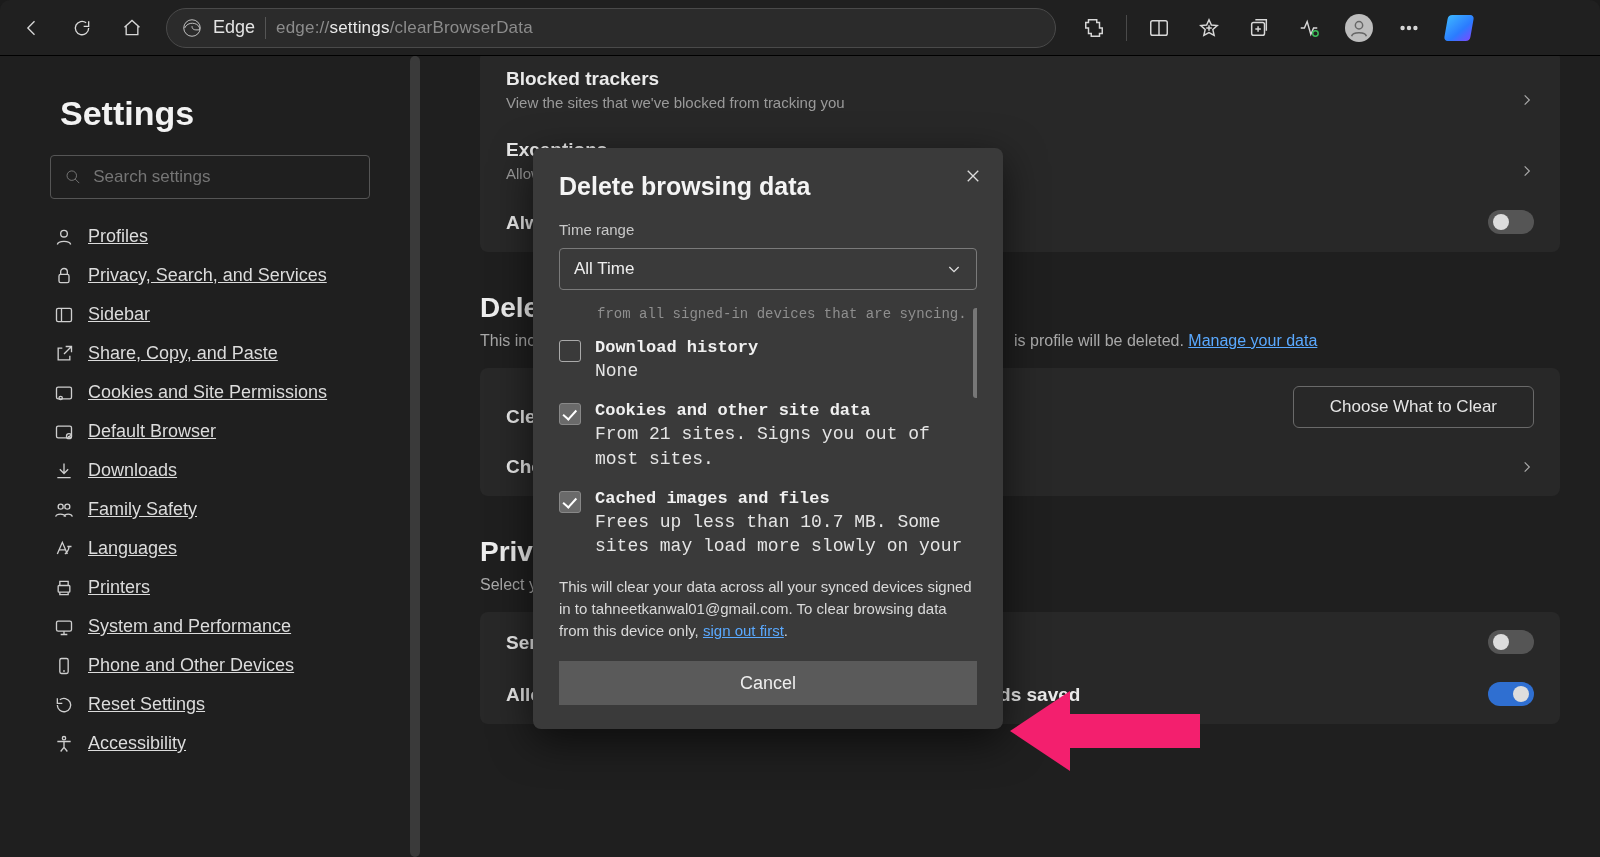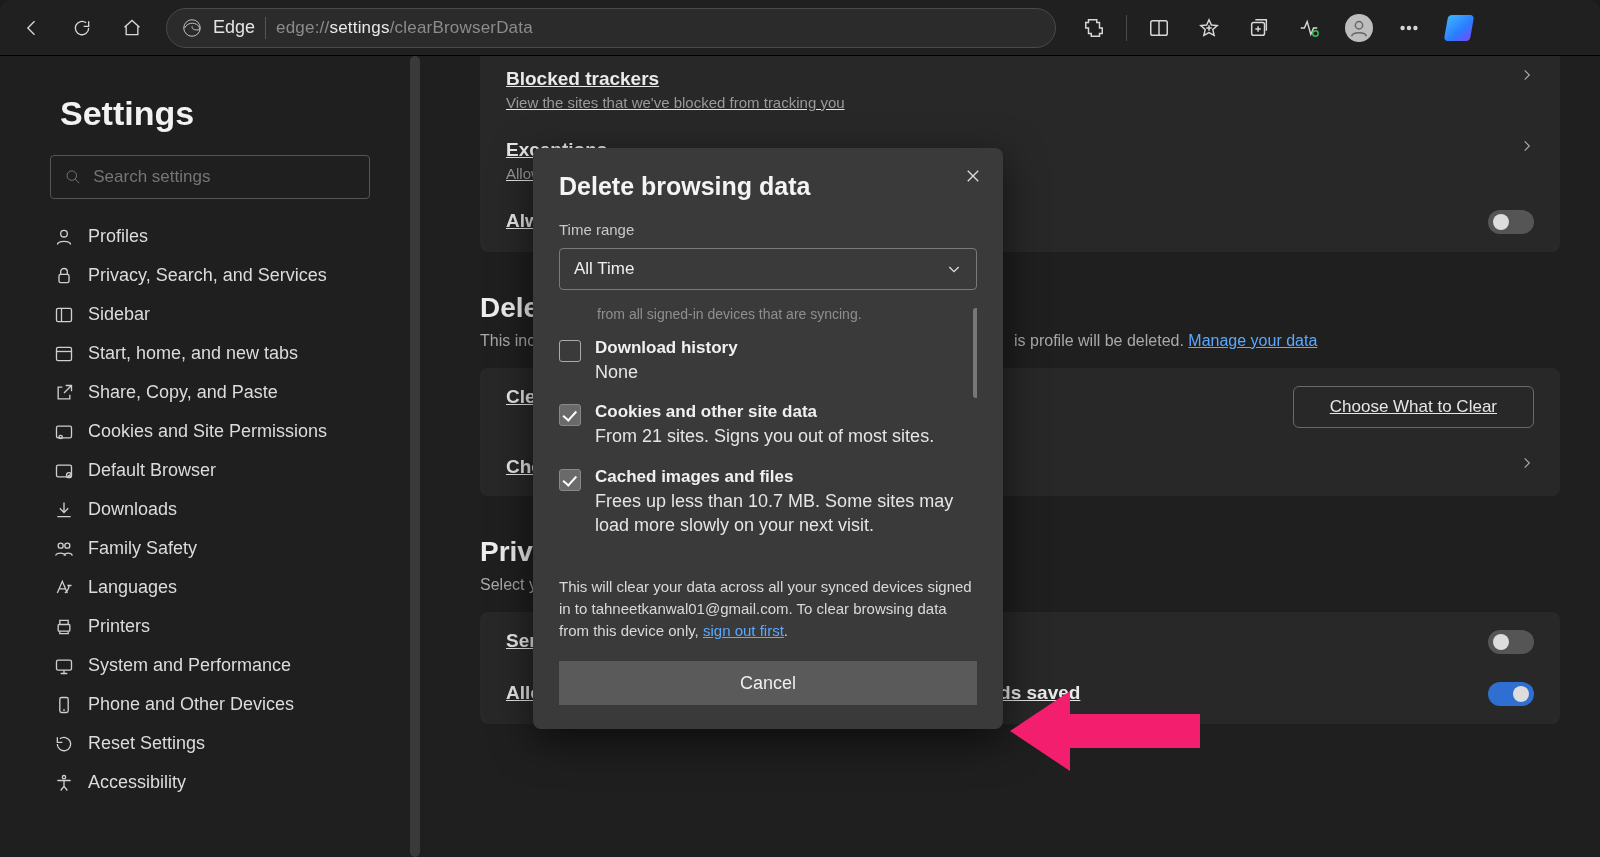--- a/index.html
+++ b/index.html
@@ -25,27 +25,27 @@
 
   
   .content { display:flex; height:calc(857px - 56px); position:relative;}
   .sidebar { width:420px; background:#1f1f1f; padding:28px 30px 0 50px; position:relative;}
   .sidebar::after{ content:""; position:absolute; right:0; top:0; bottom:0; width:10px; background:#3a3a3a; border-radius:6px;}
   .sb-title { font-size:34px; font-weight:600; color:#f2f2f2; margin:10px 0 22px 10px;}
   .search { display:flex; align-items:center; gap:12px; border:1px solid #555; border-radius:4px; height:44px; padding:0 14px; color:#9a9a9a; margin-bottom:18px; width:320px;}
   .search svg{ width:18px;height:18px; stroke:#9a9a9a; fill:none;}
   .search input{ background:transparent; border:none; outline:none; color:#ddd; font-size:17px; width:100%;}
   .sb-list{ list-style:none; }
-  .sb-item{ display:flex; align-items:center; gap:14px; padding:9px 4px; color:#dcdcdc; font-size:18px; border-radius:6px;}
+  .sb-item{ display:flex; align-items:center; gap:14px; padding:9px 4px; color:#dcdcdc; font-size:18px; border-radius:6px;text-decoration:underline;}
   .sb-item svg{ width:20px;height:20px; stroke:#cfcfcf; fill:none; stroke-width:1.6;}
   
   
   .main { flex:1; position:relative; background:#1f1f1f; padding:0 40px 0 60px; overflow:hidden;}
   .card { background:#282828; border-radius:8px; padding:4px 0; margin-bottom:40px;}
-  .row { display:flex; align-items:flex-start; justify-content:space-between; padding:14px 26px;text-decoration:underline; }
+  .row { display:flex; align-items:flex-end; justify-content:space-between; padding:14px 26px; }
   .row .texts{ display:flex; flex-direction:column; gap:4px;}
   .row .ttl{ font-size:19px; font-weight:600; color:#eaeaea;}
   .row .sub{ font-size:15px; color:#9a9a9a;}
   .chev svg{width:14px;height:14px; stroke:#aaa; fill:none; stroke-width:2;}
   .section-h{ font-size:28px; font-weight:600; color:#eee; margin:8px 0 8px 0;}
   .section-p{ color:#a9a9a9; font-size:16px; margin-bottom:18px;}
   .link{ color:#5aa9ff; text-decoration:underline;}
   .outlined-btn{ border:1px solid #6a6a6a; background:transparent; color:#e6e6e6; font-size:17px; padding:10px 36px; border-radius:6px;}
   .toggle{ width:46px;height:24px; background:#555; border-radius:14px; position:relative;}
   .toggle .knob{ position:absolute; width:16px;height:16px; background:#ddd; border-radius:50%; top:4px; left:5px;}
@@ -53,21 +53,21 @@
   .toggle.on .knob{ left:25px;}
   
   
   .dialog{ position:absolute; left:533px; top:92px; width:470px; background:#3a3a3a; border-radius:8px; box-shadow:0 12px 40px rgba(0,0,0,.6); z-index:50; padding:24px 26px 24px 26px; }
   .dlg-close{ position:absolute; right:16px; top:14px; width:28px; height:28px; display:flex; align-items:center; justify-content:center; color:#ddd;}
   .dlg-close svg{ width:18px;height:18px; stroke:#ddd; stroke-width:1.8;}
   .dlg-title{ font-size:25px; font-weight:700; color:#f4f4f4; margin-bottom:20px;}
   .dlg-label{ font-size:15px; color:#c8c8c8; margin-bottom:10px;}
   .select{ border:1px solid #7a7a7a; border-radius:4px; height:42px; display:flex; align-items:center; justify-content:space-between; padding:0 14px; color:#eee; font-size:17px; margin-bottom:16px;}
   .select svg{width:16px;height:16px; stroke:#ddd; fill:none; stroke-width:2;}
-  .chk-area{ position:relative; max-height:250px; overflow:hidden; padding-right:10px;}
+  .chk-area{ position:relative; max-height:250px; overflow:hidden; padding-right:10px;font-family:Liberation Mono, monospace;}
   .chk-area .scroll-ind{ position:absolute; right:-2px; top:2px; width:6px; height:90px; background:#777; border-radius:4px;}
   .cut-text{ color:#8f8f8f; font-size:14px; margin:0 0 8px 38px;}
   .chk-row{ display:flex; gap:14px; padding:8px 0 10px 0;}
   .cb{ width:22px;height:22px; border:1.5px solid #aaa; border-radius:3px; flex:0 0 22px; display:flex; align-items:center; justify-content:center; margin-top:2px;}
   .cb.checked{ background:#6a6a6a; border-color:#888;}
   .cb.checked::after{ content:""; width:11px; height:6px; border-left:2.5px solid #fff; border-bottom:2.5px solid #fff; transform:rotate(-48deg) translate(0px,-1px);}
   .chk-txt .t1{ font-size:17px; font-weight:700; color:#f0f0f0;}
   .chk-txt .t2{ font-size:18px; color:#e5e5e5; margin-top:2px; line-height:1.35;}
   .highlight-box{ position:absolute; border:5px solid #e7237d; border-radius:34px; pointer-events:none;}
   .hb1{ left:542px; top:373px; width:426px; height:156px;}
@@ -198,27 +198,20 @@
         </li>
       <li class="sb-item">
           <svg viewBox="0 0 24 24">
             <rect x="3" y="4" width="18" height="16" rx="2"></rect>
             <path d="M9 4v16"></path>
           </svg>
           <span>Sidebar</span>
         </li>
       <li class="sb-item">
           <svg viewBox="0 0 24 24">
-            <rect x="3" y="4" width="18" height="16" rx="2"></rect>
-            <path d="M3 9h18"></path>
-          </svg>
-          <span>Start, home, and new tabs</span>
-        </li>
-      <li class="sb-item">
-          <svg viewBox="0 0 24 24">
             <path d="M14 3h7v7M21 3l-9 9M10 5H5v14h14v-5"></path>
           </svg>
           <span>Share, Copy, and Paste</span>
         </li>
       <li class="sb-item">
           <svg viewBox="0 0 24 24">
             <rect x="3" y="5" width="18" height="14" rx="2"></rect>
             <circle cx="8" cy="18" r="2"></circle>
           </svg>
           <span>Cookies and Site Permissions</span>

